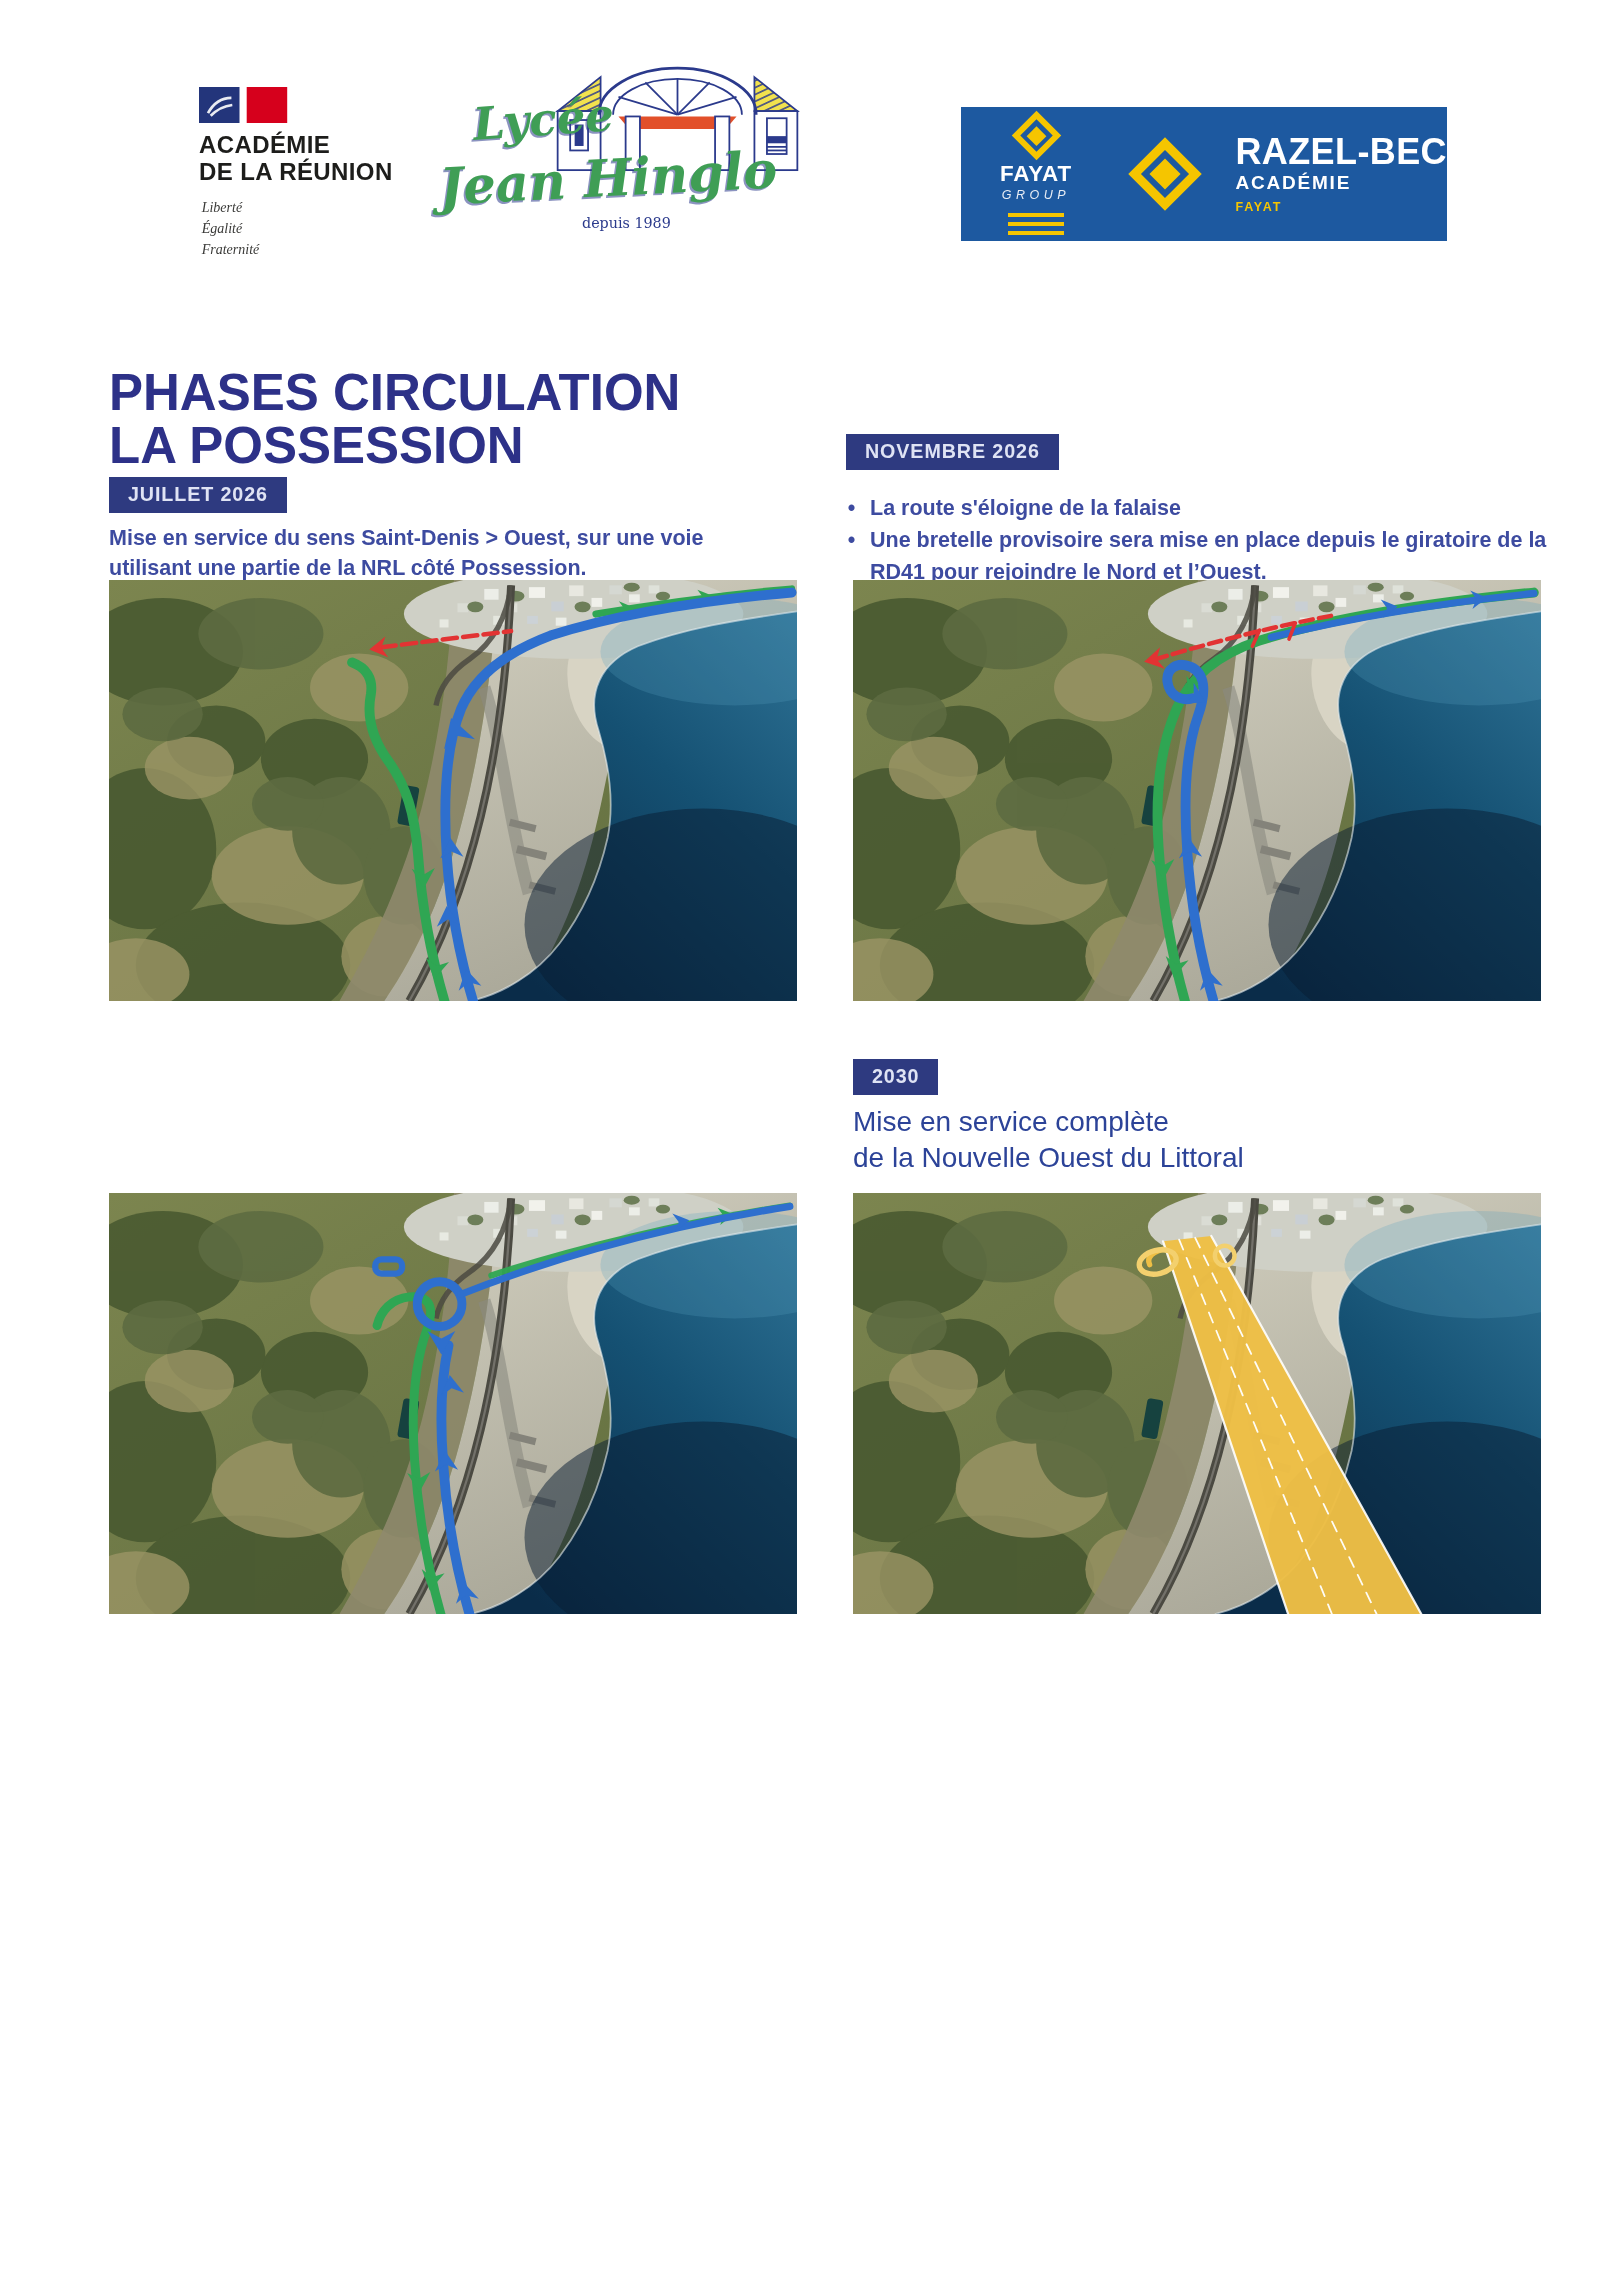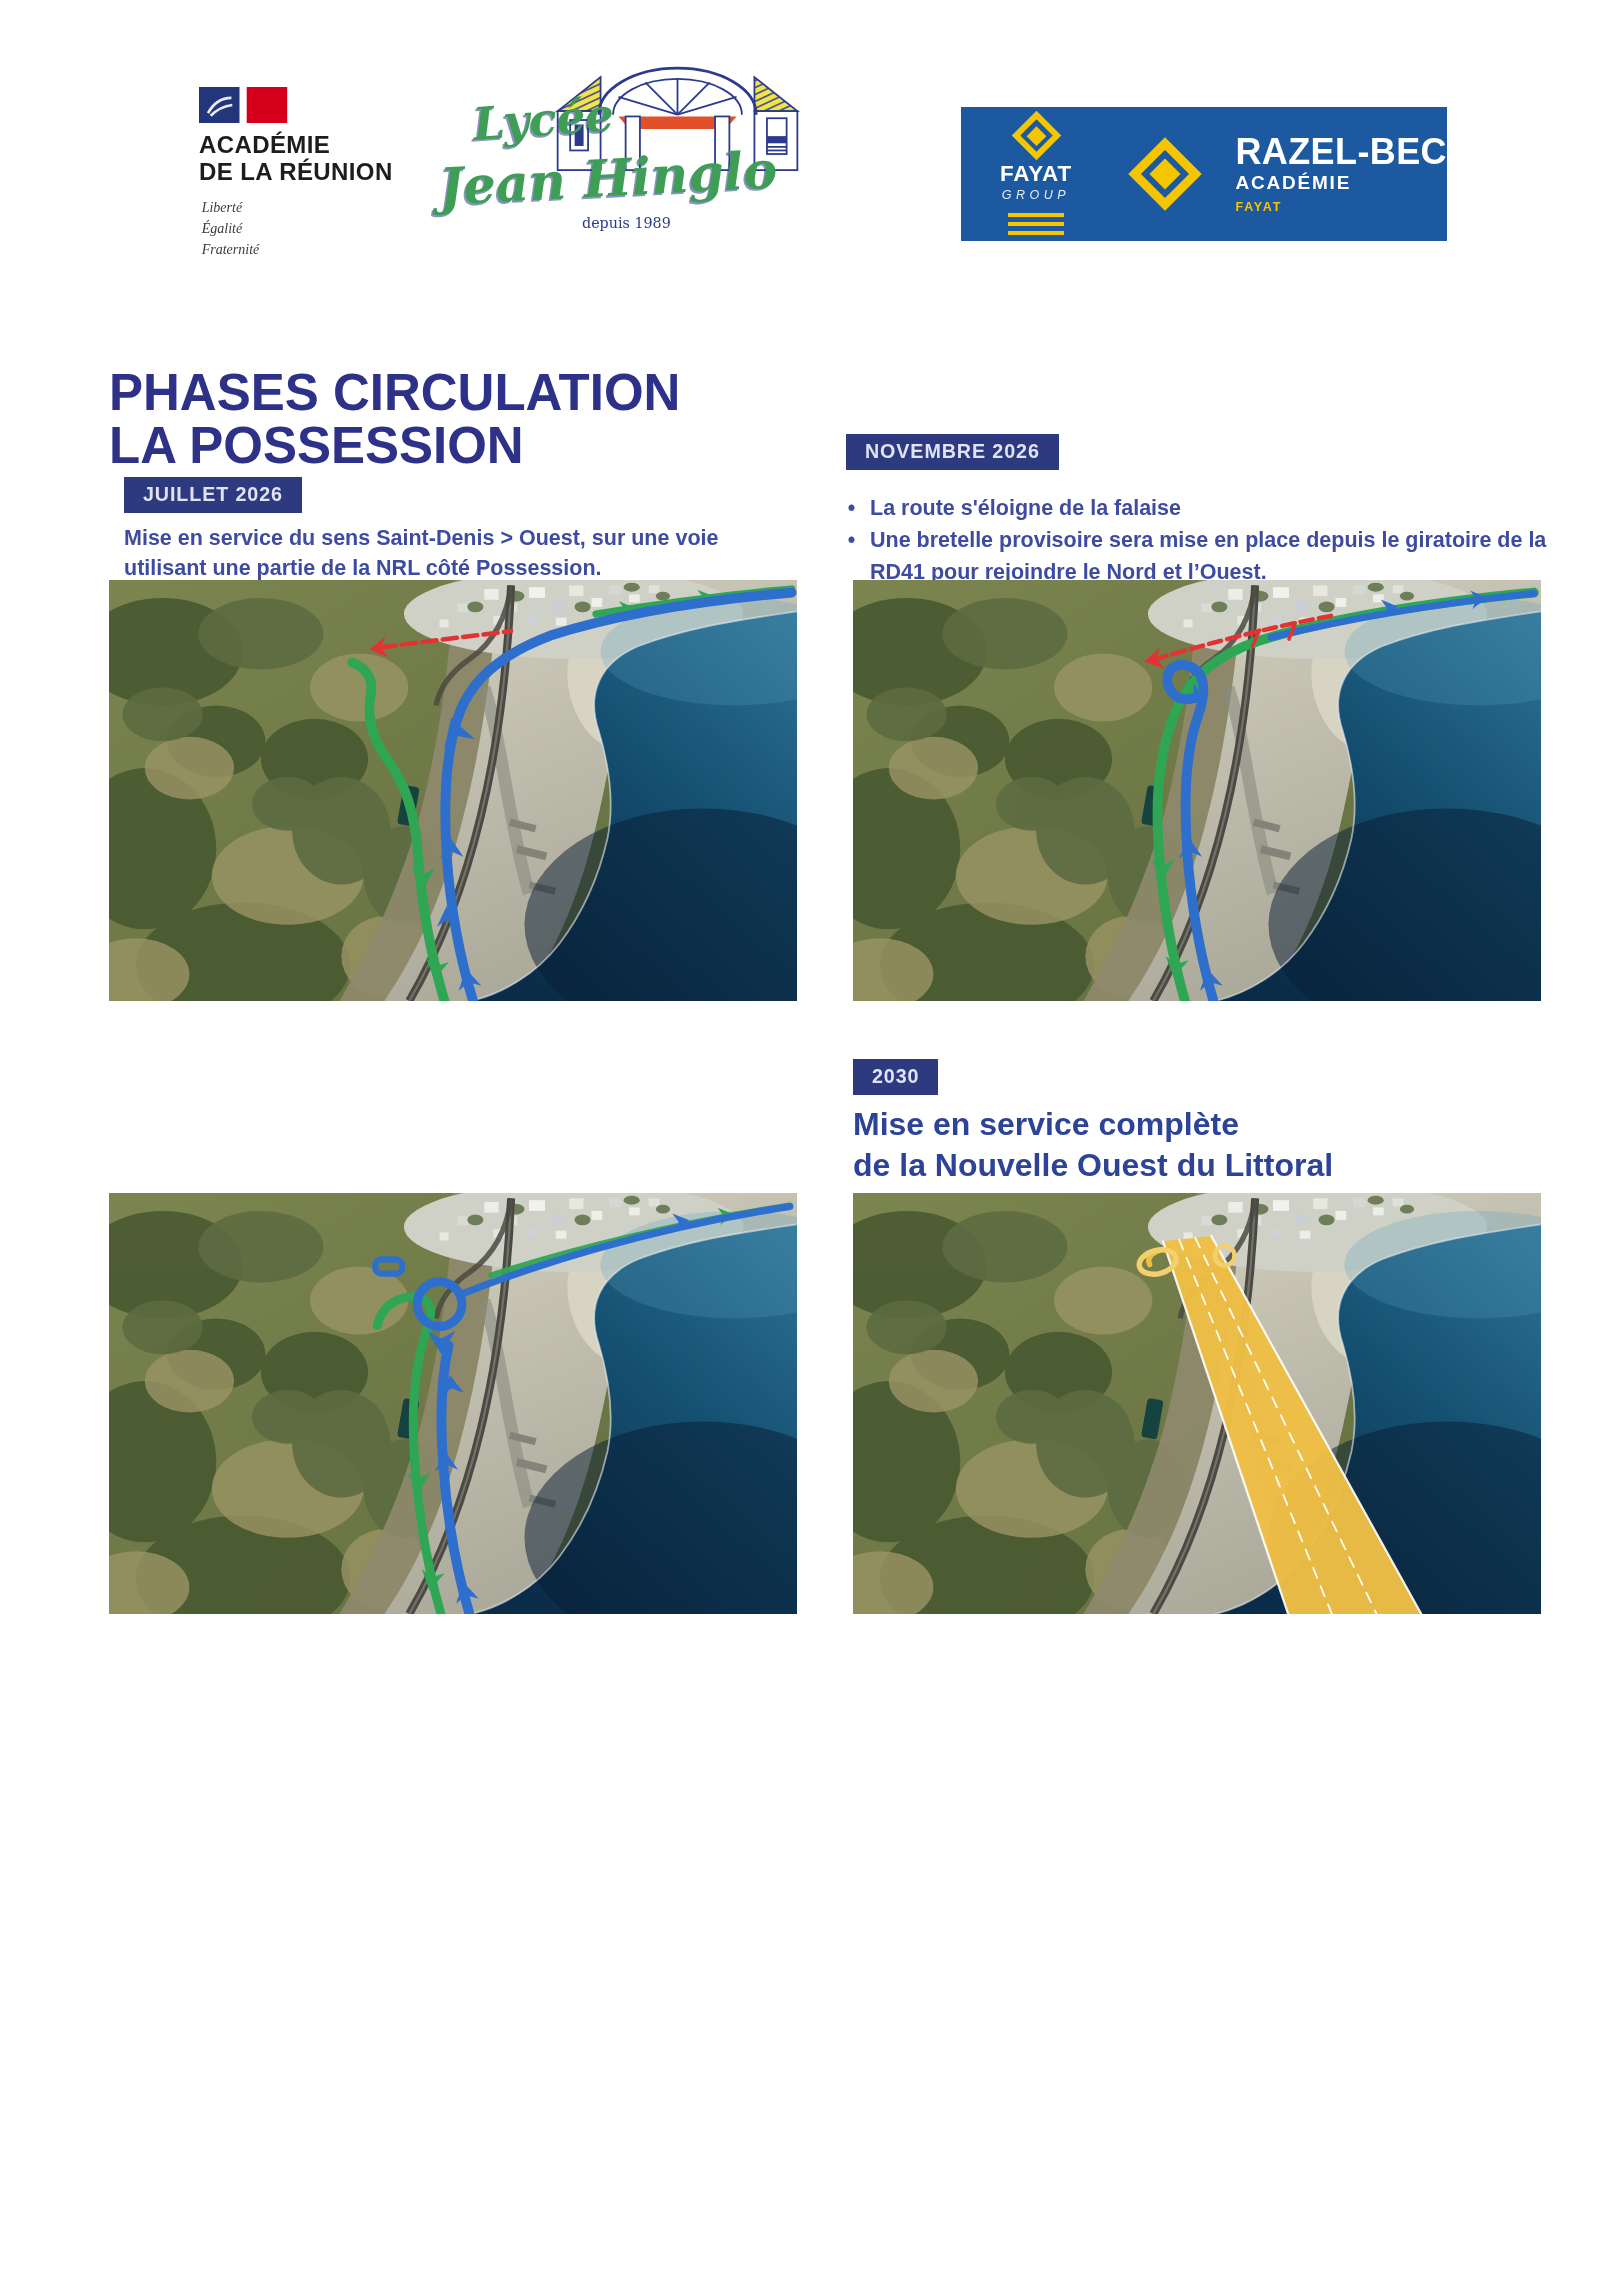--- a/index.html
+++ b/index.html
@@ -39,32 +39,32 @@
   .fg .bars div{width:56px;height:3.6px;background:#f5c500;margin:5.4px auto 0;}
   .fayat .rz{flex:1;display:flex;align-items:center;gap:34px;padding-left:18px;}
   .rz .brand{font-weight:700;font-size:36px;letter-spacing:0.4px;line-height:1;}
   .rz .region{font-weight:700;font-size:19px;letter-spacing:1.8px;margin-top:2.7px;}
   .rz .sub{font-weight:700;font-size:12.5px;letter-spacing:1.8px;color:#f5c500;margin-top:6.3px;}
   
   .title{position:absolute;left:109px;top:333px;font-weight:700;font-size:51px;
     line-height:1.03;color:#2d3188;letter-spacing:0;}
   
   .phase{position:absolute;}
-  .s1{left:124px;top:477px;width:681px;}
+  .s1{left:109px;top:477px;width:681px;}
   .s2{left:846px;top:434px;width:727px;}
   .s3{left:109px;top:1055px;width:681px;}
   .s4{left:853px;top:1059px;width:727px;}
   .badge{display:inline-block;background:#2e3a80;color:#dfe3f4;font-weight:700;
     font-size:19.7px;letter-spacing:0.9px;padding:6.3px 19px;}
   .desc{margin:10.7px 0 0;font-size:21.5px;font-weight:700;color:#3d4ba0;line-height:1.4;}
   .bullets{list-style:none;margin:22px 0 0;padding:0;}
   .bullets li{position:relative;font-size:21.5px;font-weight:700;color:#3d4ba0;
     line-height:1.5;padding-left:24px;}
   .bullets li::before{content:'\2022';position:absolute;left:1.8px;top:0;}
-  .h2030{margin:9px 0 0;font-size:32px;font-weight:700;color:#2c4398;line-height:1.3;}
+  .h2030{margin:9px 0 0;font-size:28px;font-weight:400;color:#2c4398;line-height:1.3;}
   
   .photo{position:absolute;width:688px;height:421px;display:block;}
   .ph1{left:109px;top:580px;}
   .ph2{left:853px;top:580px;}
   .ph3{left:109px;top:1193px;}
   .ph4{left:853px;top:1193px;}
   .ov{stroke-linecap:round;stroke-linejoin:round;fill:none;}
   .hidden-defs{position:absolute;width:0;height:0;overflow:hidden;}
 </style>
 </head>

